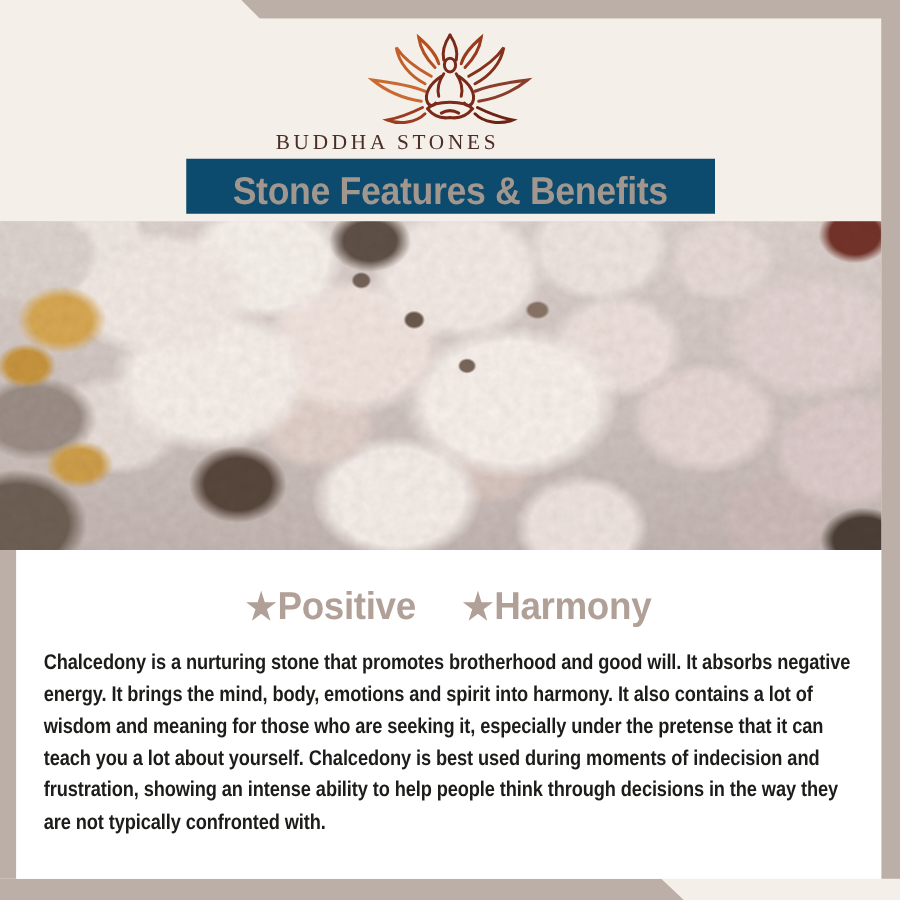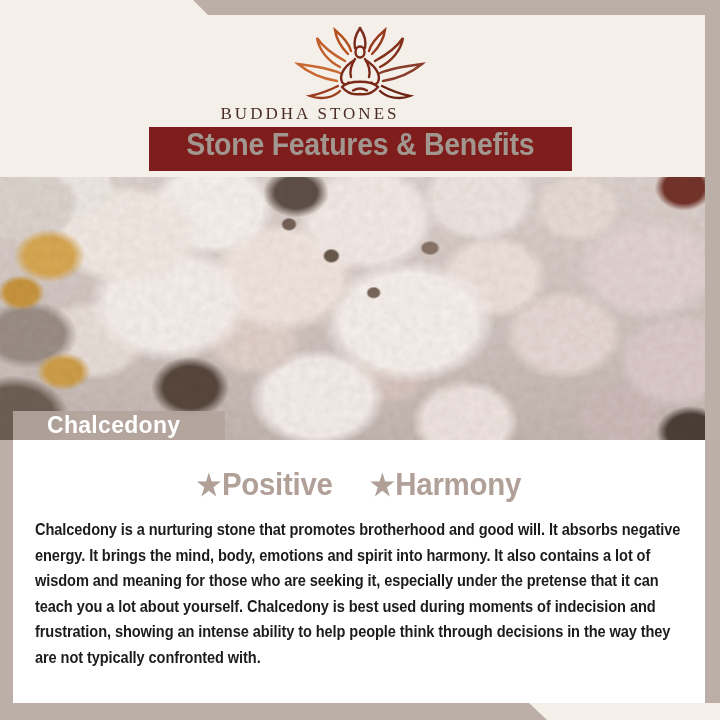--- a/index.html
+++ b/index.html
@@ -14,21 +14,21 @@
   .frame-bottom{left:0;top:703px;width:547px;height:17px;
                 clip-path:polygon(0 0,529px 0,100% 100%,0 100%);}
 
   
   .logo-wrap{position:absolute;top:24px;left:0;width:720px;text-align:center;}
   .logo-wrap svg{display:inline-block;}
   .brand-name{position:absolute;top:104px;left:0;width:620px;text-align:center;
               font-family:"Liberation Serif",serif;font-size:17px;letter-spacing:3px;
               color:#4a2e26;}
   .title-bar{position:absolute;left:149px;top:127px;width:423px;height:44px;
-             background:#7f1d1d;display:flex;align-items:flex-start;justify-content:center;}
+             background:#0c4a6e;display:flex;align-items:flex-end;justify-content:center;}
   .title-bar span{font-size:31px;font-weight:700;color:#a1978e;letter-spacing:-0.3px;
                   transform:scaleX(0.92);white-space:nowrap;}
 
   
   .photo{position:absolute;left:0;top:177px;width:705px;height:263px;overflow:hidden;
     background:
       radial-gradient(14px 12px at 47% 30%, #6b5a4e 0 45%, transparent 62%),
       radial-gradient(12px 10px at 53% 44%, #7a685c 0 45%, transparent 62%),
       radial-gradient(16px 12px at 61% 27%, #8a7668 0 45%, transparent 62%),
       radial-gradient(13px 11px at 41% 18%, #75635a 0 45%, transparent 62%),
@@ -121,21 +121,20 @@
 </div>
 
 <div class="photo">
   <svg class="noise" width="705" height="263">
     <filter id="grain">
       <feTurbulence type="fractalNoise" baseFrequency="0.12" numOctaves="3" seed="7"></feTurbulence>
       <feColorMatrix type="matrix" values="0 0 0 0 0.36  0 0 0 0 0.29  0 0 0 0 0.25  0 0 0 0.5 0"></feColorMatrix>
     </filter>
     <rect width="705" height="263" filter="url(#grain)"></rect>
   </svg>
-  <div class="photo-label">Chalcedony</div>
 </div>
 
 <div class="content">
   <div class="benefits-row">
     <span class="benefit-item"><span class="star">★</span><span>Positive</span></span>
     <span class="benefit-item"><span class="star">★</span><span>Harmony</span></span>
   </div>
   <div class="description">Chalcedony is a nurturing stone that promotes brotherhood and good will. It absorbs negative energy. It brings the mind, body, emotions and spirit into harmony.  It also contains a lot of wisdom and meaning for those who are seeking it, especially under the pretense that it can teach you a lot about yourself. Chalcedony is best used during moments of indecision and frustration, showing an intense ability to help people think through decisions in the way they are not typically confronted with.</div>
 </div>
 

